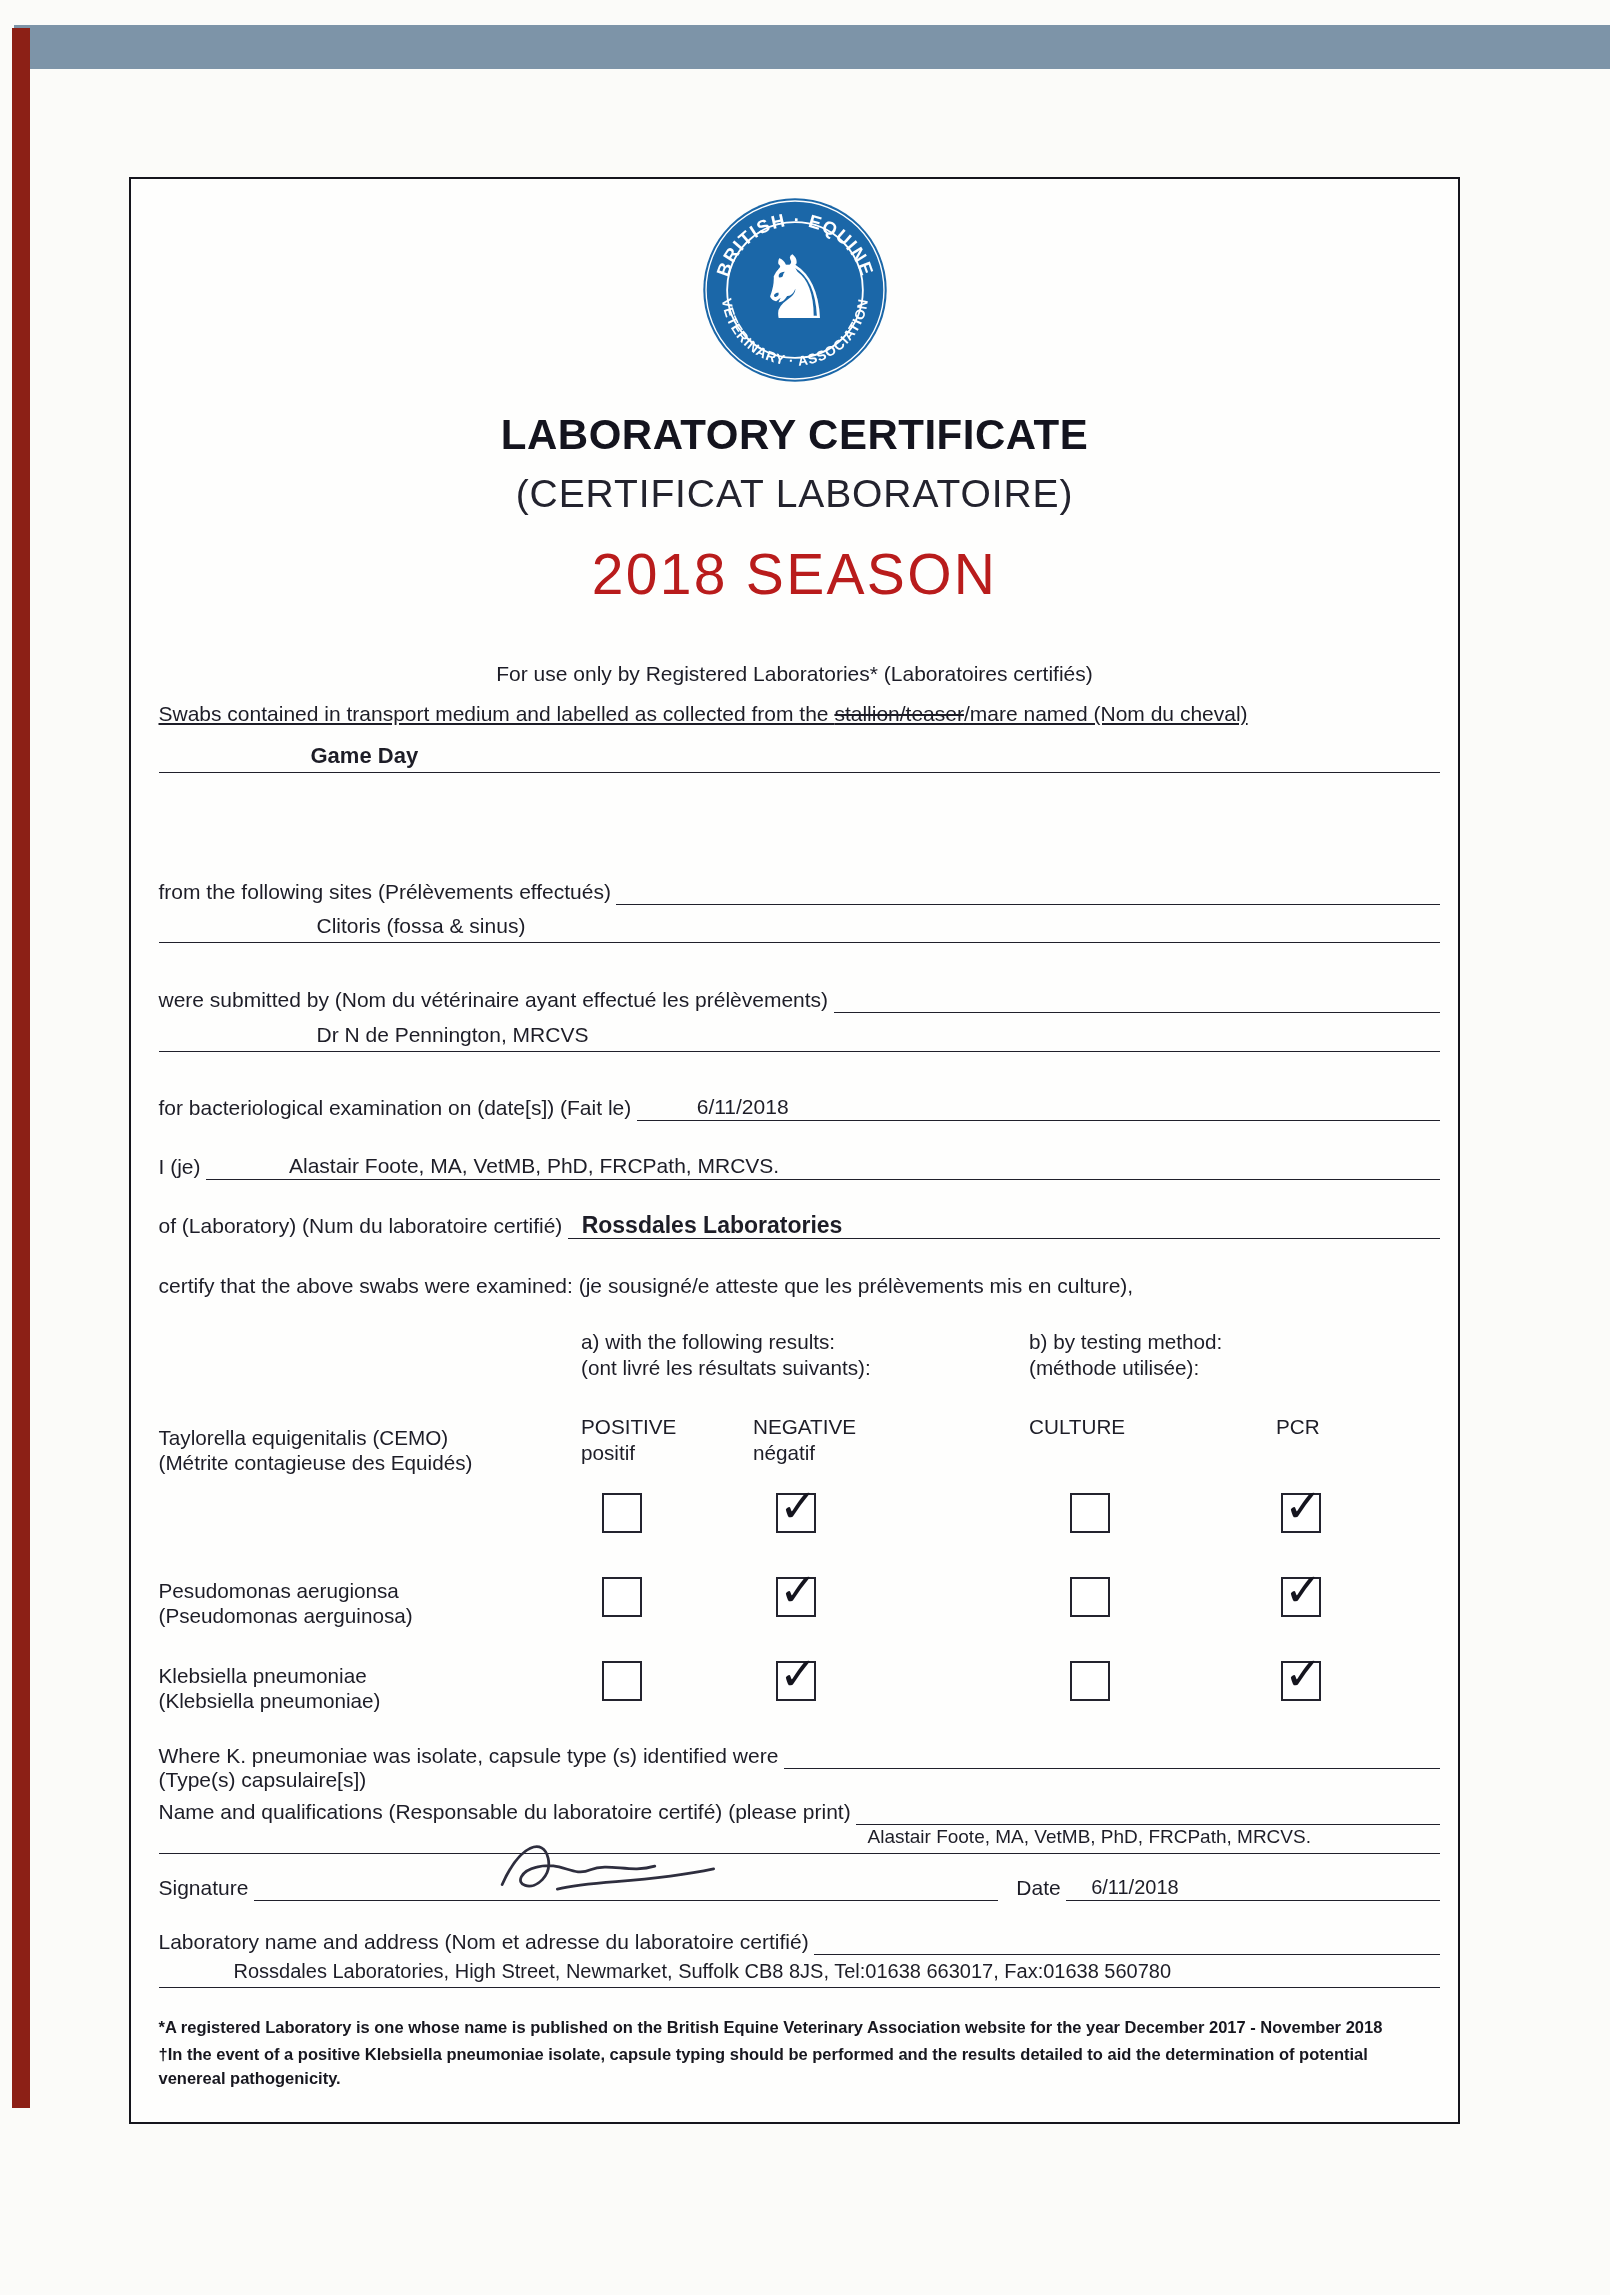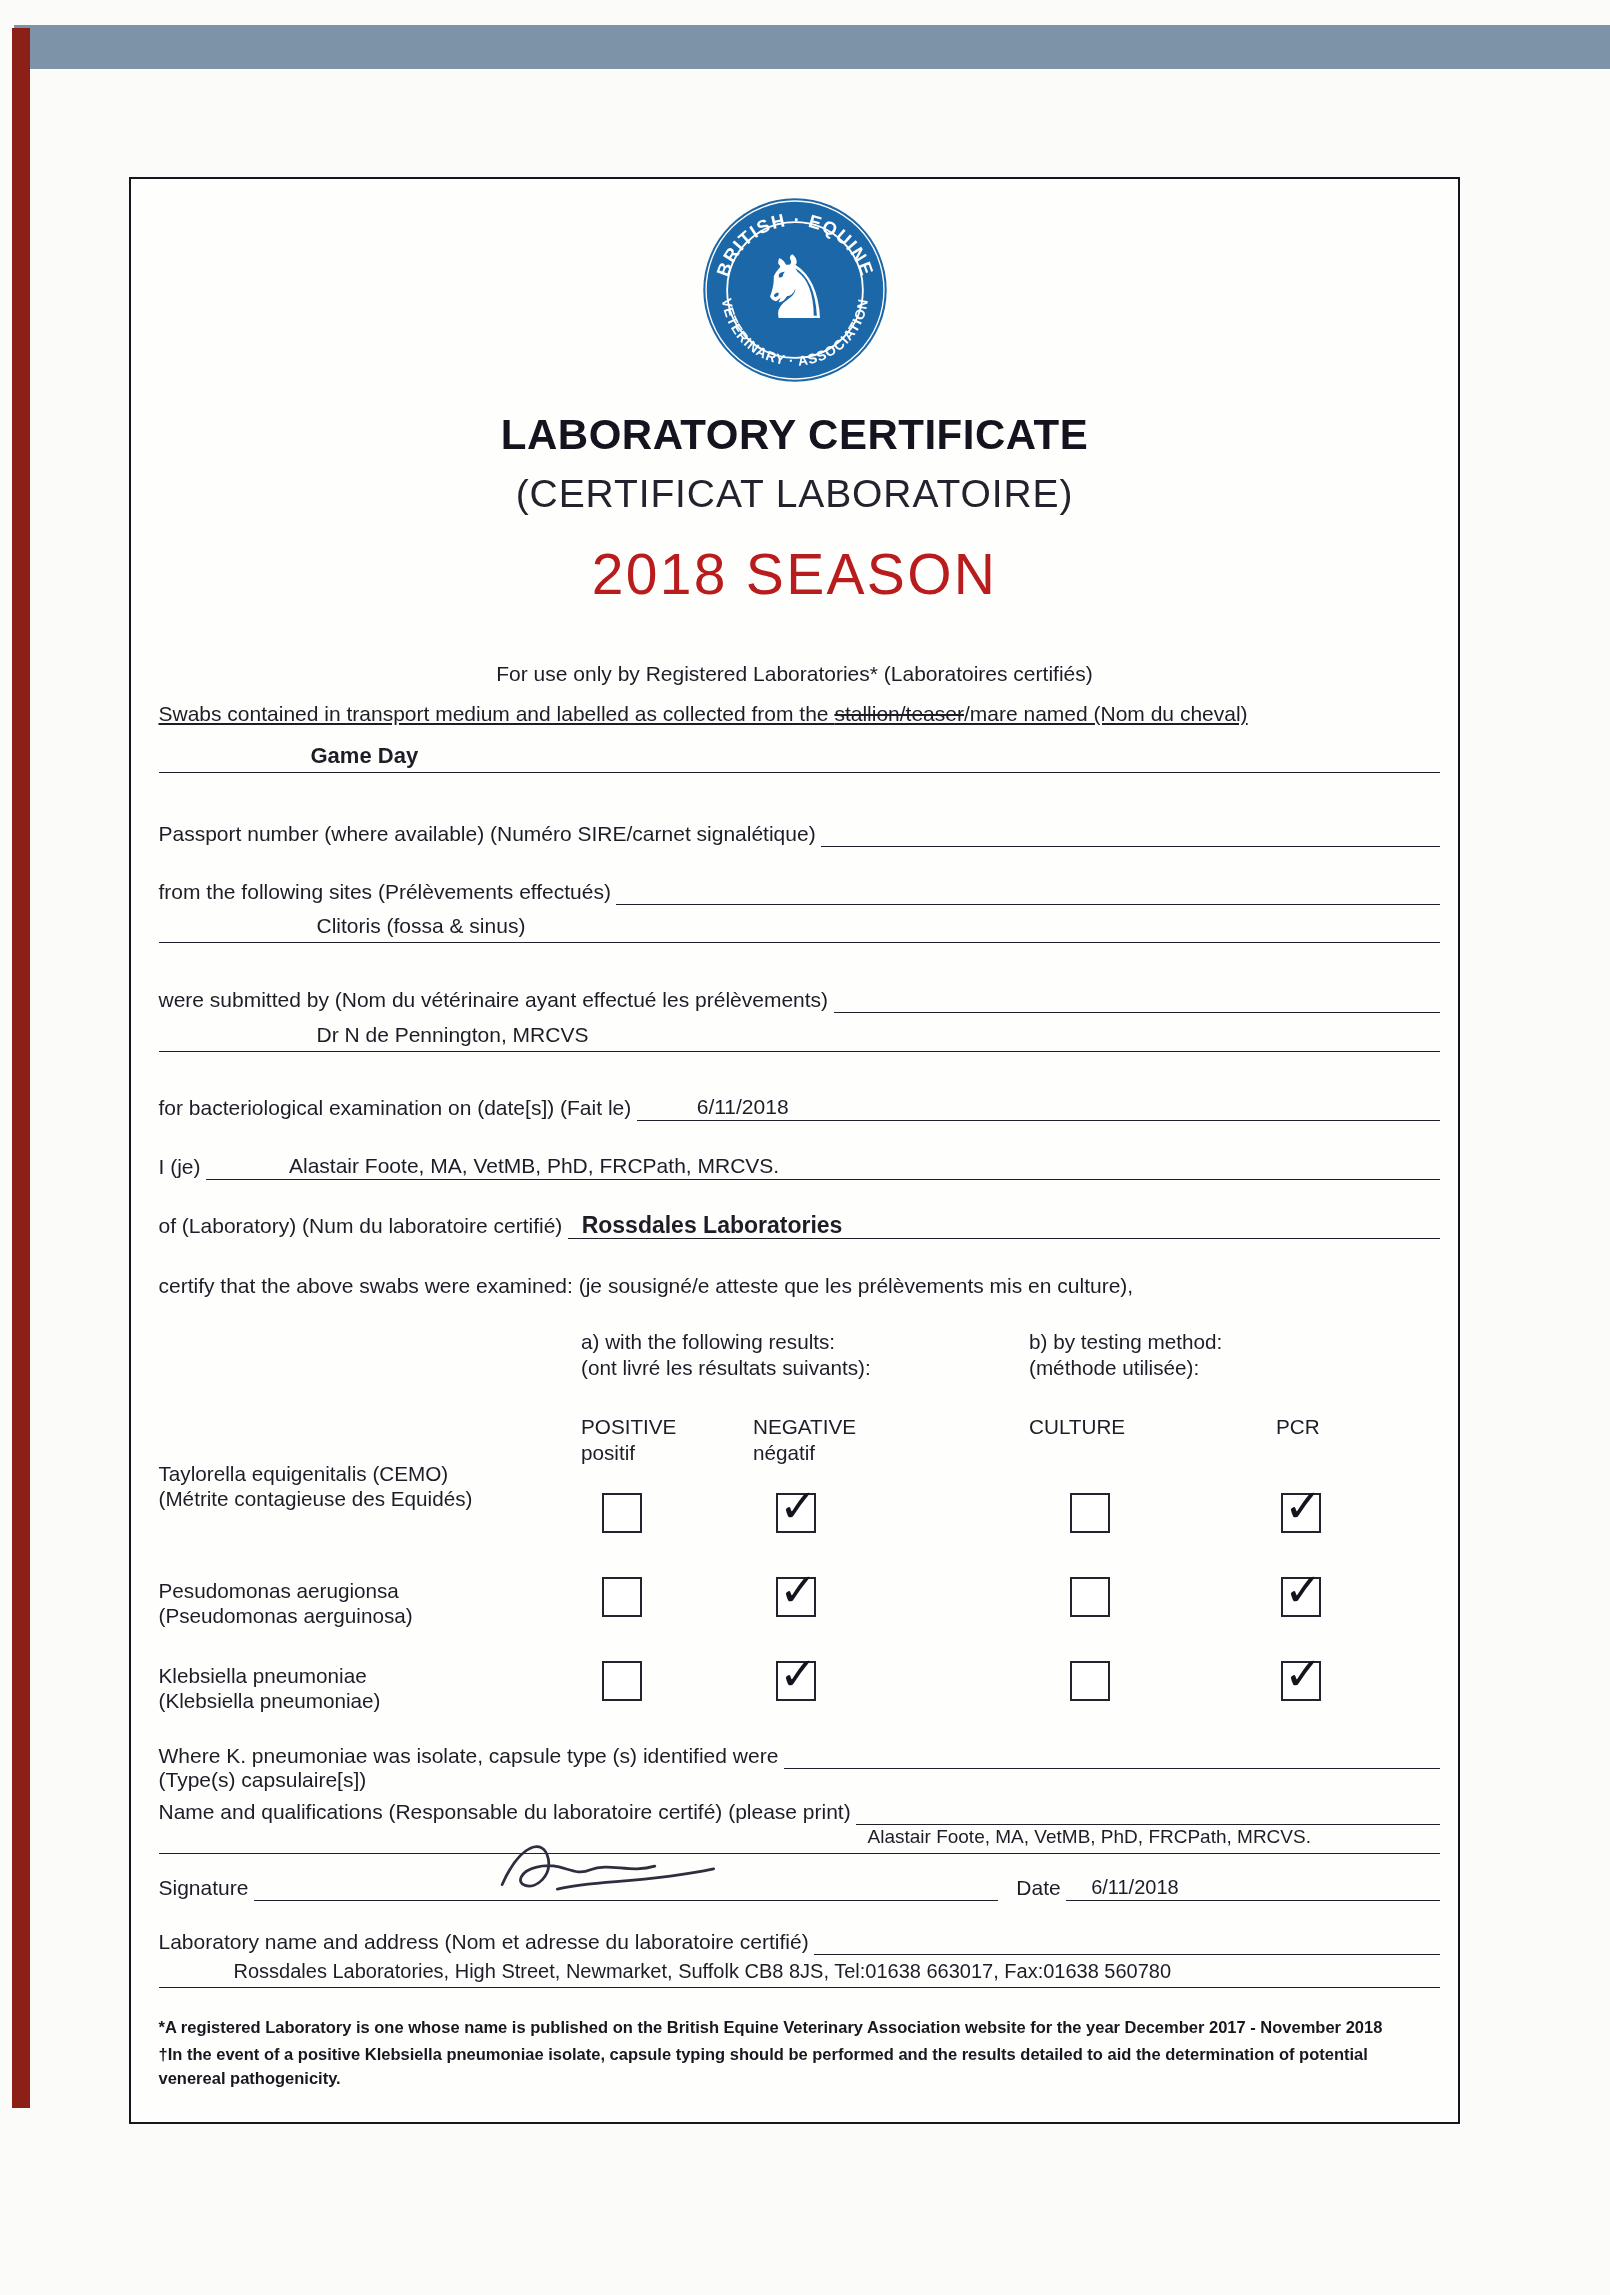--- a/index.html
+++ b/index.html
@@ -95,24 +95,20 @@
   <div class="abs center usage">For use only by Registered Laboratories* (Laboratoires certifiés)</div>
 
   <div class="row intro" style="top:521px">
     <span>Swabs contained in transport medium and labelled as collected from the </span><span class="strike">stallion/teaser</span><span>/mare named (Nom du cheval)</span>
   </div>
 
   <div class="row ful" style="top:565px">
     <span class="val bold" style="margin-left:152px; font-size:22px">Game Day</span>
   </div>
 
-  <div class="row flexline" style="top:640px">
-    <span class="lbl">Passport number (where available) (Numéro SIRE/carnet signalétique)</span>
-    <span class="fill"></span>
-  </div>
 
   <div class="row flexline" style="top:698px">
     <span class="lbl">from the following sites (Prélèvements effectués)</span>
     <span class="fill"></span>
   </div>
   <div class="row ful" style="top:735px">
     <span class="val" style="margin-left:158px">Clitoris (fossa &amp; sinus)</span>
   </div>
 
   <div class="row flexline" style="top:806px">
@@ -160,21 +156,21 @@
     <div>positif</div>
   </div>
   <div class="chead" style="left:622px; top:1235px">
     <div>NEGATIVE</div>
     <div>négatif</div>
   </div>
   <div class="chead" style="left:898px; top:1235px">CULTURE</div>
   <div class="chead" style="left:1145px; top:1235px">PCR</div>
 
   <div>
-    <div class="rlabel" style="top:1282px">
+    <div class="rlabel" style="top:1246px">
       <div>Taylorella equigenitalis (CEMO)</div>
       <div>(Métrite contagieuse des Equidés)</div>
     </div>
     <div class="cb" style="left:471px; top:1314px">
         <span class="tick"></span>
       </div>
     <div class="cb" style="left:645px; top:1314px">
         <span class="tick">✓</span>
       </div>
     <div class="cb" style="left:939px; top:1314px">

